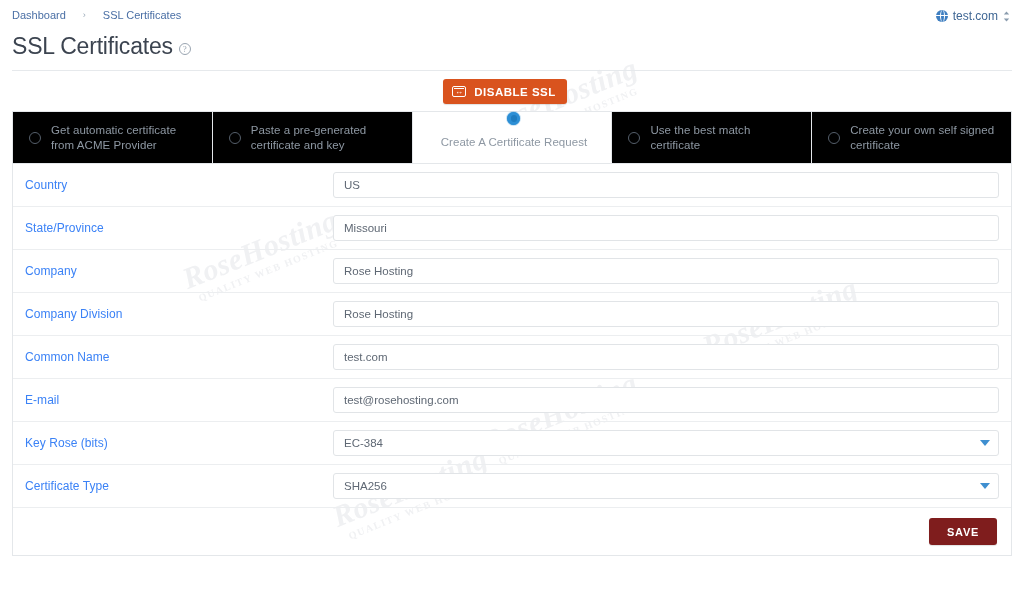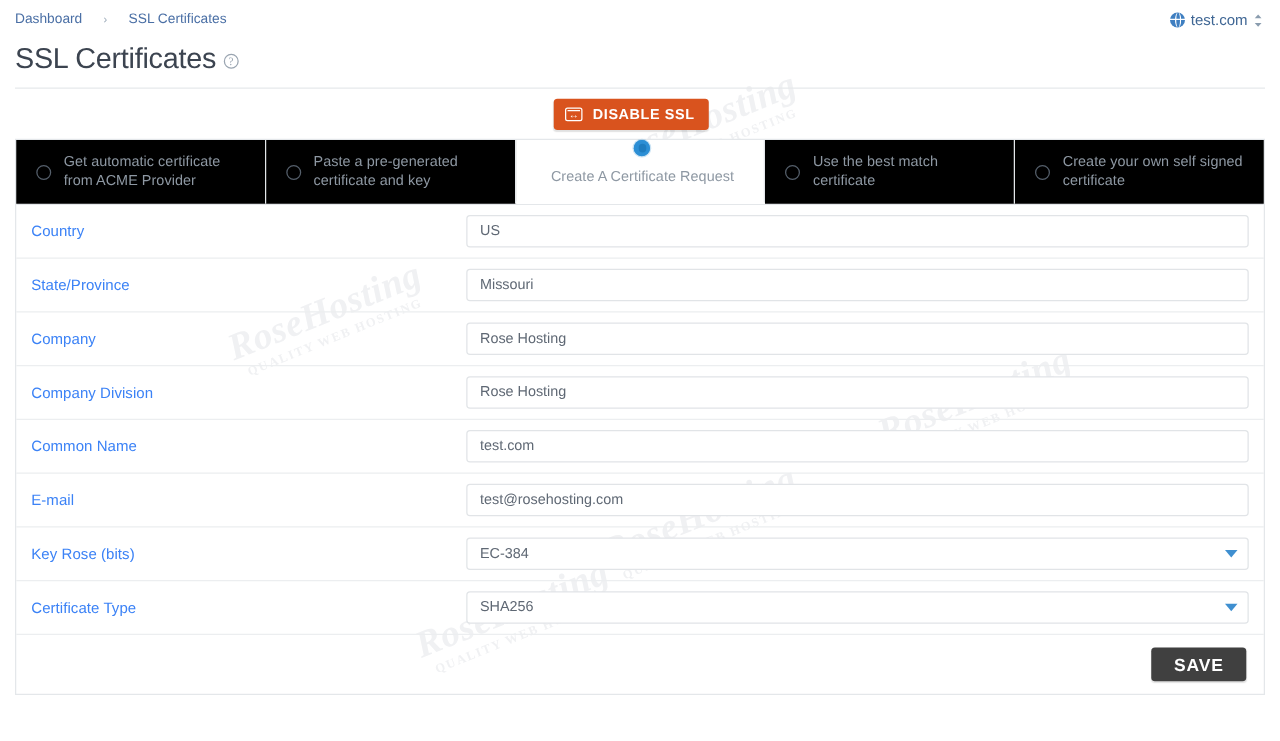--- a/index.html
+++ b/index.html
@@ -269,21 +269,20 @@
     width: 310px;
     flex: none;
     font-size: 12px;
     color: #3b82f6;
     padding-left: 2px;
     letter-spacing: 0.05px;
   }
   .field-control {
     flex: 1 1 auto;
     position: relative;
-    margin-left: 40px;
   }
   .field-input {
     width: 100%;
     height: 26px;
     border: 1px solid #e1e4e7;
     border-radius: 3px;
     background: #ffffff;
     font-size: 11.5px;
     color: #5f6874;
     padding: 0 10px;
@@ -306,27 +305,27 @@
   
   .card-footer {
     height: 47px;
     display: flex;
     align-items: center;
     justify-content: flex-end;
     padding: 0 14px 0 0;
     background: transparent;
   }
   .btn-save {
-    background: #404040;
+    background: #7f1d1d;
     color: #ffffff;
     border: none;
     border-radius: 3px;
     height: 27px;
     padding: 0 18px;
-    font-size: 14px;
+    font-size: 11px;
     font-weight: bold;
     letter-spacing: 0.7px;
     cursor: pointer;
     font-family: "Liberation Sans", sans-serif;
     box-shadow: 0 1px 1px rgba(0,0,0,.12);
   }
 </style>
 </head>
 <body>
 

